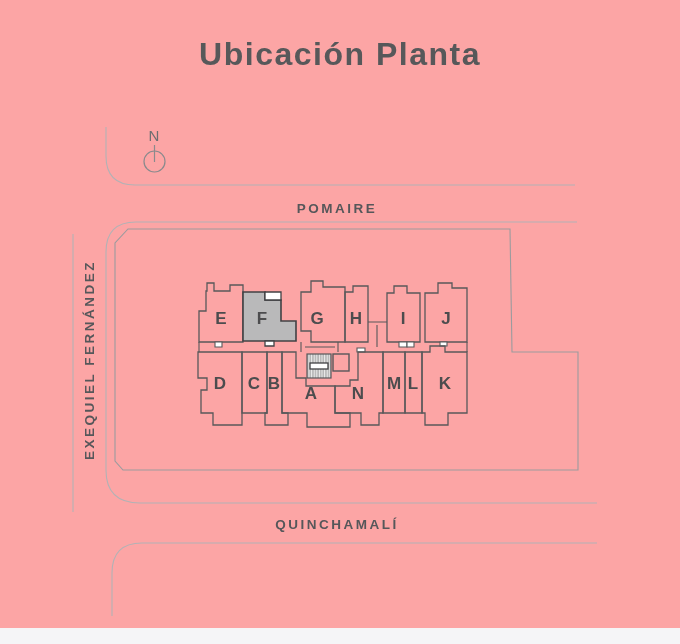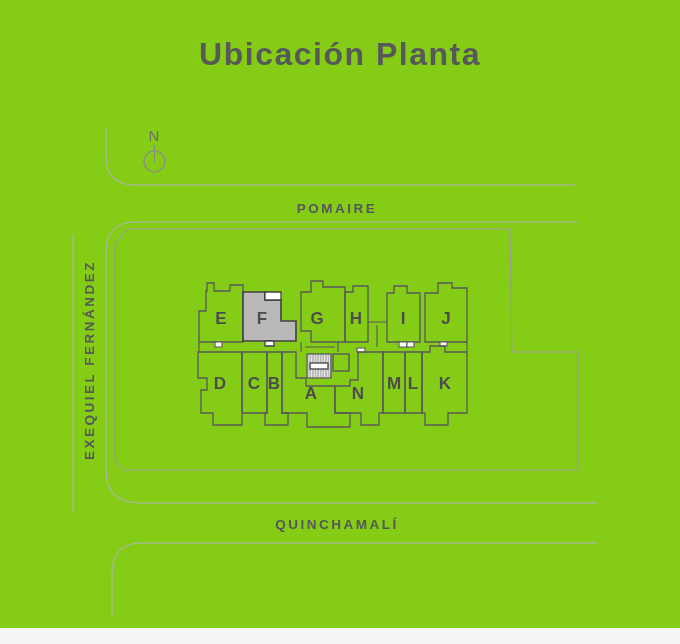--- a/index.html
+++ b/index.html
@@ -1,16 +1,16 @@
 <!DOCTYPE html>
 <html><head>
 <meta charset="utf-8">
 <style>
   html,body{margin:0;padding:0;background:#ffffff;}
-  .page{position:relative;width:680px;height:644px;background:#84cc16;overflow:hidden;
+  .page{position:relative;width:680px;height:644px;background:#fca5a5;overflow:hidden;
         font-family:"Liberation Sans",sans-serif;}
   .title{position:absolute;top:36px;left:0;width:680px;margin:0;text-align:center;
          font-family:"Liberation Sans",sans-serif;font-weight:bold;font-size:32px;
          letter-spacing:1.5px;color:#57585a;}
   svg.map{position:absolute;left:0;top:0;}
   .street-line{fill:none;stroke:#b2b2b5;stroke-width:1.1;}
   .street-line2{fill:none;stroke:#9b9b9e;stroke-width:1.1;}
   .plan{fill:none;stroke:#58585a;stroke-width:1.3;stroke-linejoin:miter;}
   .plan-thin{fill:none;stroke:#58585a;stroke-width:1.1;}
   .tick{fill:#ffffff;stroke:#58585a;stroke-width:1.1;}

